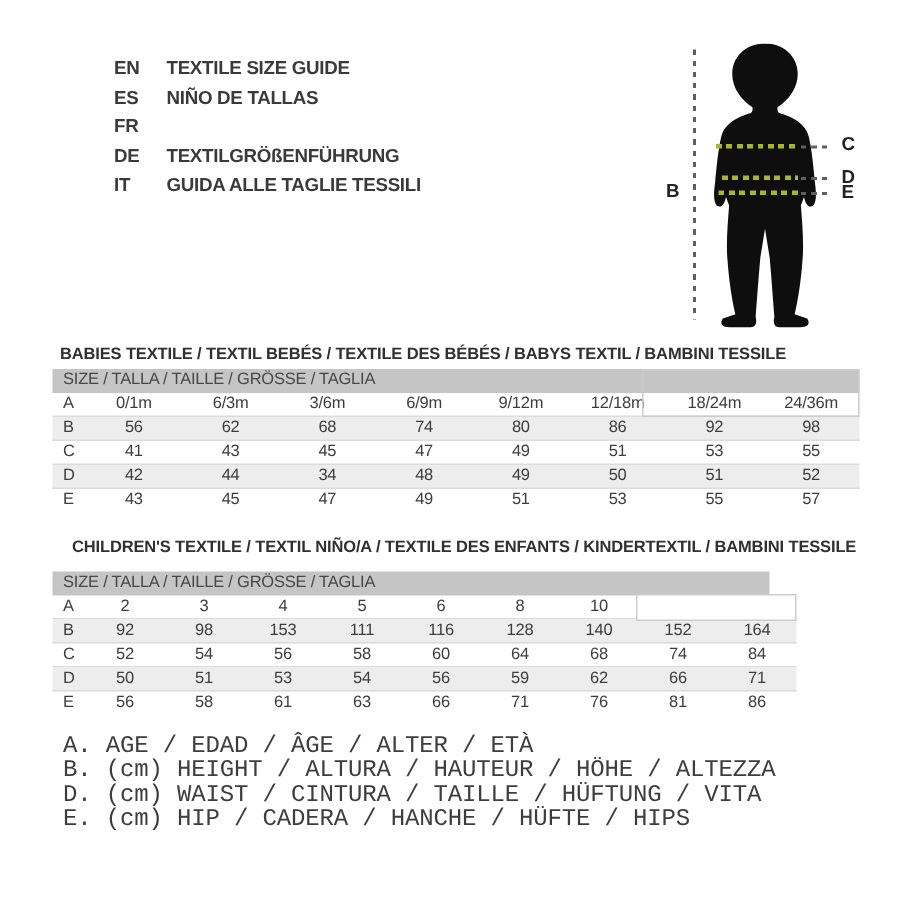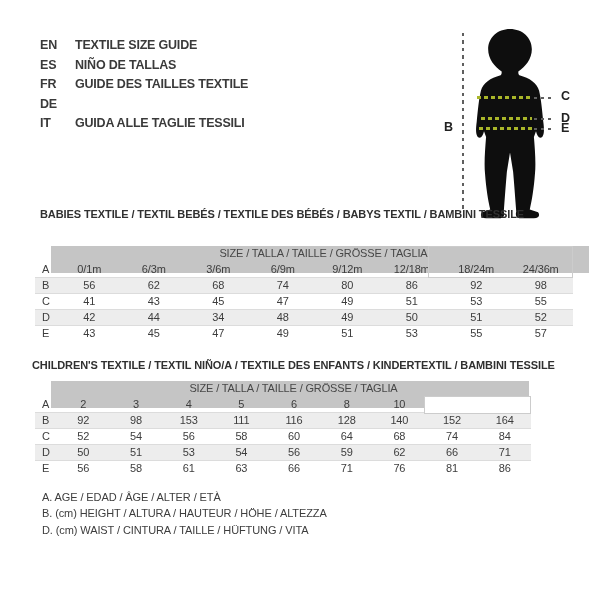--- a/index.html
+++ b/index.html
@@ -4,67 +4,67 @@
 <style>
   html,body{margin:0;padding:0;background:#ffffff;}
   body{width:600px;height:600px;position:relative;overflow:hidden;
        font-family:"Liberation Sans","DejaVu Sans",sans-serif;color:#3d3d3d;}
   .abs{position:absolute;}
 
   
   .lang-block{left:40px;top:36px;}
   .lang-row{display:flex;height:19.6px;line-height:19.6px;font-size:12.5px;
             font-weight:700;letter-spacing:-0.2px;color:#3a3a3a;}
-  .lang-code{width:35px;}
+  .lang-code{width:35px;margin-left:36px;}
 
   
   .figure-svg{left:458px;top:29px;width:104px;height:193px;}
   .vdash{width:2px;background:repeating-linear-gradient(180deg,var(--dash-gray-c) 0 3.5px,transparent 3.5px 7.5px);}
   .hdash-green{height:3px;background:repeating-linear-gradient(90deg,var(--dash-green-c) 0 4px,transparent 4px 7px);}
   .hdash-gray{height:2px;background:repeating-linear-gradient(90deg,var(--dash-gray-c) 0 3.5px,transparent 3.5px 7px);}
   .fig-label{font-size:12.5px;font-weight:600;color:#222;line-height:12px;}
 
   
   .sec-title{font-size:11px;font-weight:700;letter-spacing:-0.1px;color:#303030;white-space:nowrap;}
 
   
   .size-table{font-size:11px;letter-spacing:-0.15px;}
-  .band{position:absolute;top:0;left:16px;height:27px;line-height:15px;background:var(--band-c);
-        color:#474747;padding-left:7px;box-sizing:border-box;text-align:center;}
+  .band{position:absolute;top:0;left:0;height:16px;line-height:15px;background:var(--band-c);
+        color:#474747;padding-left:7px;box-sizing:border-box;}
   .rows{position:absolute;top:16px;left:0;right:0;}
   .t-row{display:flex;height:16px;line-height:15px;box-sizing:border-box;border-bottom:1px solid #dcdcdc;}
   .t-row:last-child{border-bottom:none;}
   .t-row.stripe{background:var(--stripe-c);}
   .t-label{width:22px;padding-left:7px;box-sizing:border-box;}
   .t-cell{flex:1;text-align:center;}
   .hl-box{position:absolute;box-sizing:border-box;border:1px solid #cccccc;}
   .hl-box.filled{background:#ffffff;}
 
   
-  .legend{left:42px;top:489px;font-size:11px;line-height:16.4px;letter-spacing:-0.1px;color:#3d3d3d;}
+  .legend{left:42px;top:489px;font-size:16px;line-height:16.4px;letter-spacing:-0.1px;color:#3d3d3d;font-family:Liberation Mono, monospace;}
 </style>
 </head>
 <body style="--dash-green-c: #a9b629; --dash-gray-c: #5f5f5f; --silhouette-c: #0e0e0e; --band-c: #c5c5c5; --stripe-c: #ededed;">
 
 <div class="abs lang-block">
 
 <div class="lang-row">
       <span class="lang-code">EN</span>
       <span>TEXTILE SIZE GUIDE</span>
     </div>
     <div class="lang-row">
       <span class="lang-code">ES</span>
       <span>NIÑO DE TALLAS</span>
     </div>
     <div class="lang-row">
       <span class="lang-code">FR</span>
-      <span>GUIDE DES TAILLES TEXTILE</span>
     </div>
     <div class="lang-row">
       <span class="lang-code">DE</span>
+      <span>TEXTILGRÖßENFÜHRUNG</span>
     </div>
     <div class="lang-row">
       <span class="lang-code">IT</span>
       <span>GUIDA ALLE TAGLIE TESSILI</span>
     </div>
   </div>
 
 <svg class="abs figure-svg" viewBox="0 0 100 200" preserveAspectRatio="none">
   <path fill="var(--silhouette-c)" d="
     M50,0 C62,0 71,9 71,21 C71,31 65,39 58,44 C58,46 58,47 59,48
@@ -87,21 +87,21 @@
 <div class="abs fig-label" style="left:561px;top:90px;">C</div>
 
 <div class="abs hdash-green" style="left:481px;top:117px;width:51px;"></div>
 <div class="abs hdash-gray" style="left:534px;top:118px;width:20px;"></div>
 <div class="abs fig-label" style="left:561px;top:112px;">D</div>
 
 <div class="abs hdash-green" style="left:479px;top:127px;width:54px;"></div>
 <div class="abs hdash-gray" style="left:534px;top:128px;width:20px;"></div>
 <div class="abs fig-label" style="left:561px;top:122px;">E</div>
 
-<div class="abs sec-title" style="left:40px;top:208px;">BABIES TEXTILE / TEXTIL BEBÉS / TEXTILE DES BÉBÉS / BABYS TEXTIL / BAMBINI TESSILE</div>
+<div class="abs sec-title" style="left:40px;top:230px;">BABIES TEXTILE / TEXTIL BEBÉS / TEXTILE DES BÉBÉS / BABYS TEXTIL / BAMBINI TESSILE</div>
 <div class="abs size-table" style="left:35px;top:246px;width:538px;height:96px;">
   <div class="band" style="width:538px;">SIZE / TALLA / TAILLE / GRÖSSE / TAGLIA</div>
   <div class="rows">
       <div class="t-row">
         <span class="t-label">A</span>
         <span class="t-cell">0/1m</span>
         <span class="t-cell">6/3m</span>
         <span class="t-cell">3/6m</span>
         <span class="t-cell">6/9m</span>
         <span class="t-cell">9/12m</span>
@@ -150,21 +150,21 @@
         <span class="t-cell">49</span>
         <span class="t-cell">51</span>
         <span class="t-cell">53</span>
         <span class="t-cell">55</span>
         <span class="t-cell">57</span>
       </div>
     </div>
   <div class="hl-box" style="left:393px;top:0px;width:145px;height:32px;"></div>
 </div>
 
-<div class="abs sec-title" style="left:32px;top:359px;">CHILDREN'S TEXTILE / TEXTIL NIÑO/A / TEXTILE DES ENFANTS / KINDERTEXTIL / BAMBINI TESSILE</div>
+<div class="abs sec-title" style="left:48px;top:359px;">CHILDREN'S TEXTILE / TEXTIL NIÑO/A / TEXTILE DES ENFANTS / KINDERTEXTIL / BAMBINI TESSILE</div>
 <div class="abs size-table" style="left:35px;top:381px;width:496px;height:96px;">
   <div class="band" style="width:478px;">SIZE / TALLA / TAILLE / GRÖSSE / TAGLIA</div>
   <div class="rows">
       <div class="t-row">
         <span class="t-label">A</span>
         <span class="t-cell">2</span>
         <span class="t-cell">3</span>
         <span class="t-cell">4</span>
         <span class="t-cell">5</span>
         <span class="t-cell">6</span>
@@ -222,13 +222,14 @@
         <span class="t-cell">86</span>
       </div>
     </div>
   <div class="hl-box filled" style="left:389px;top:15px;width:107px;height:18px;"></div>
 </div>
 
 <div class="abs legend">
     <div>A. AGE / EDAD / ÂGE / ALTER / ETÀ</div>
     <div>B. (cm) HEIGHT / ALTURA / HAUTEUR / HÖHE / ALTEZZA</div>
     <div>D. (cm) WAIST / CINTURA / TAILLE / HÜFTUNG / VITA</div>
+    <div>E. (cm) HIP / CADERA / HANCHE / HÜFTE / HIPS</div>
   </div>
 
 </body></html>

